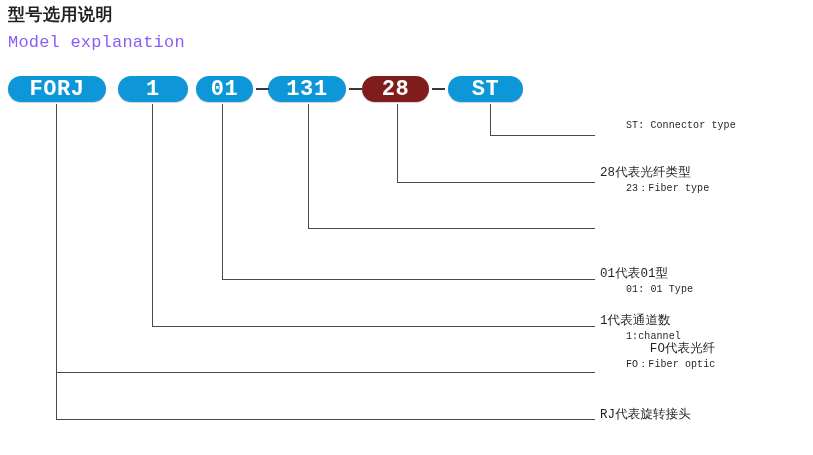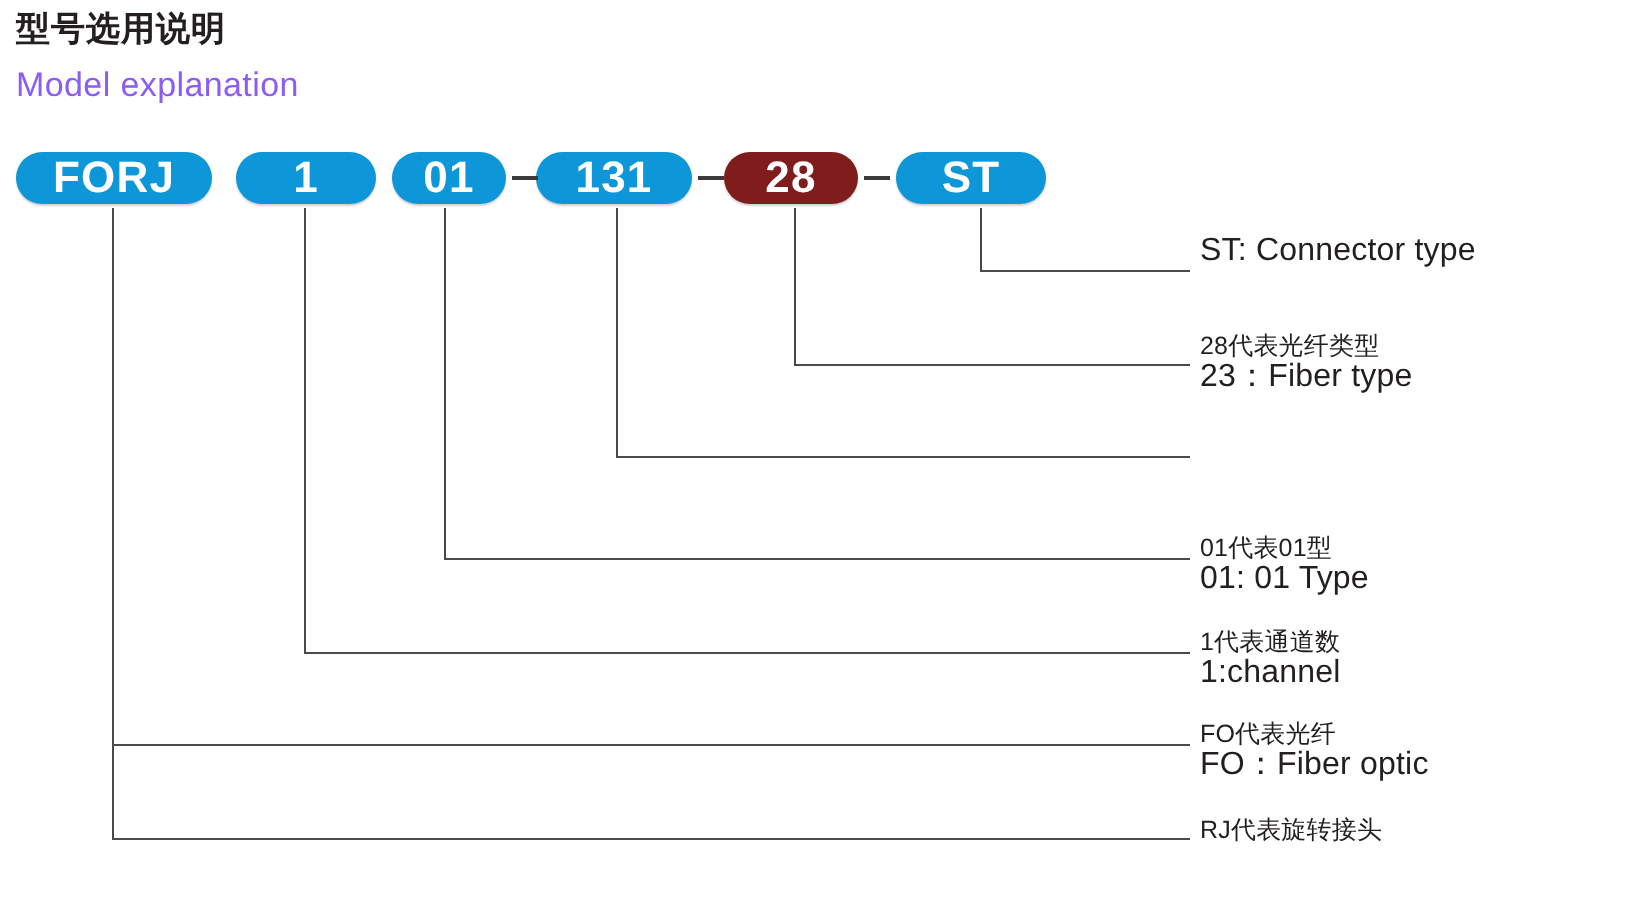--- a/index.html
+++ b/index.html
@@ -11,20 +11,21 @@
     font-family: "Liberation Sans", "DejaVu Sans", sans-serif;
     color: #231f20;
     -webkit-font-smoothing: antialiased;
   }
   #page {
     position: relative;
     width: 813px;
     height: 455px;
     overflow: hidden;
     background: #ffffff;
+    font-family: Liberation Mono, monospace;
   }
 
   
   .title-cn {
     position: absolute;
     left: 8px;
     top: 3px;
     font-size: 17px;
     font-weight: bold;
     letter-spacing: 0.5px;
@@ -86,24 +87,25 @@
     left: 600px;
     white-space: nowrap;
   }
   .note .cn {
     font-size: 12.5px;
     line-height: 16px;
     color: #231f20;
     letter-spacing: 0.1px;
   }
   .note .en {
-    font-size: 16px;
+    font-size: 10px;
     line-height: 16px;
     color: #231f20;
     letter-spacing: 0.1px;
+    margin-left: 26px;
   }
 </style>
 </head>
 <body>
 
 <div id="page">
 
   <div class="title-cn">型号选用说明</div>
   <div class="title-en">Model explanation</div>
 
@@ -147,21 +149,21 @@
       <div class="note" style="top: 212px;">
       </div>
       <div class="note" style="top: 266px;">
         <div class="cn">01代表01型</div>
         <div class="en">01: 01 Type</div>
       </div>
       <div class="note" style="top: 313px;">
         <div class="cn">1代表通道数</div>
         <div class="en">1:channel</div>
       </div>
-      <div class="note" style="top: 359px;">
+      <div class="note" style="top: 341px; text-align: right;">
         <div class="cn">FO代表光纤</div>
         <div class="en">FO：Fiber optic</div>
       </div>
       <div class="note" style="top: 407px;">
         <div class="cn">RJ代表旋转接头</div>
       </div>
     </div>
 
 </div>
 

